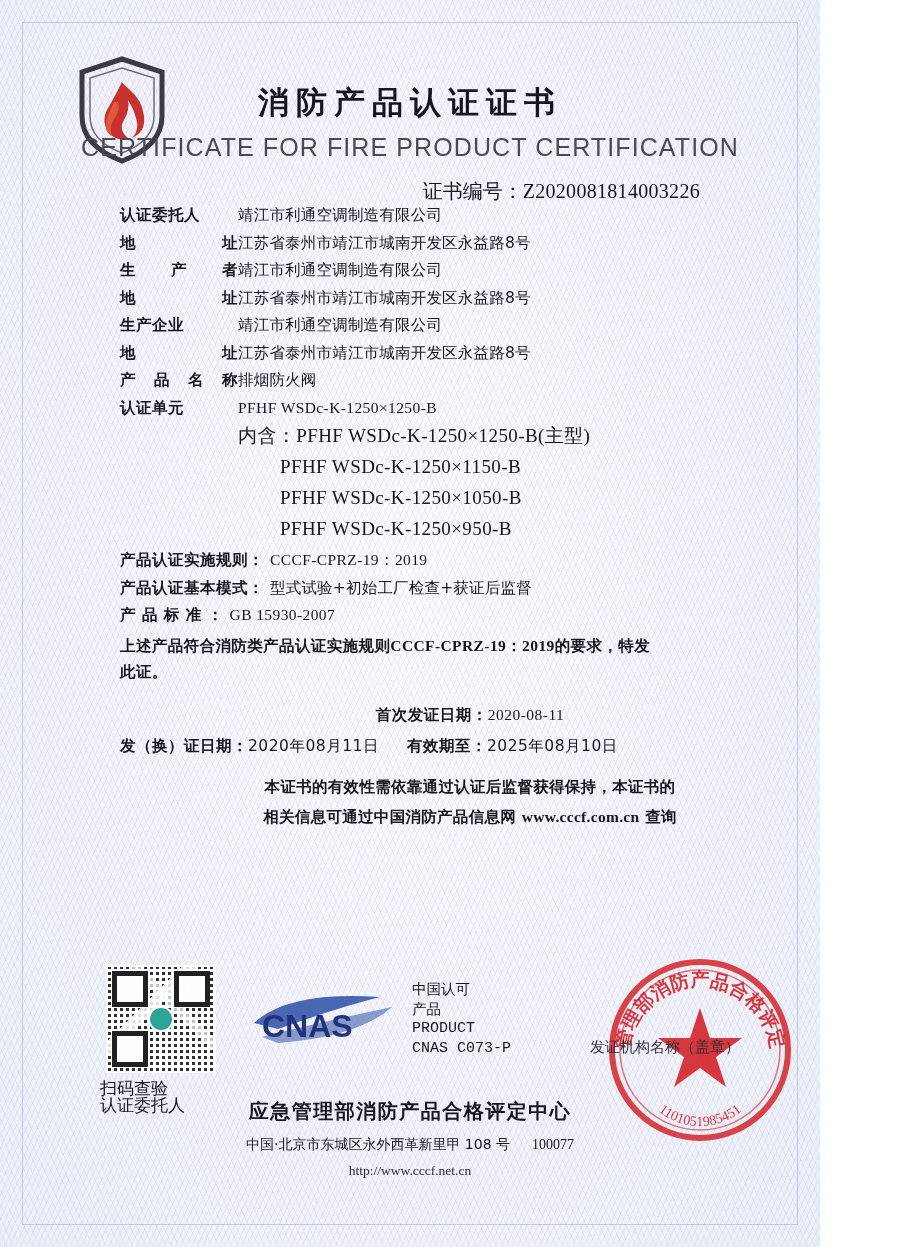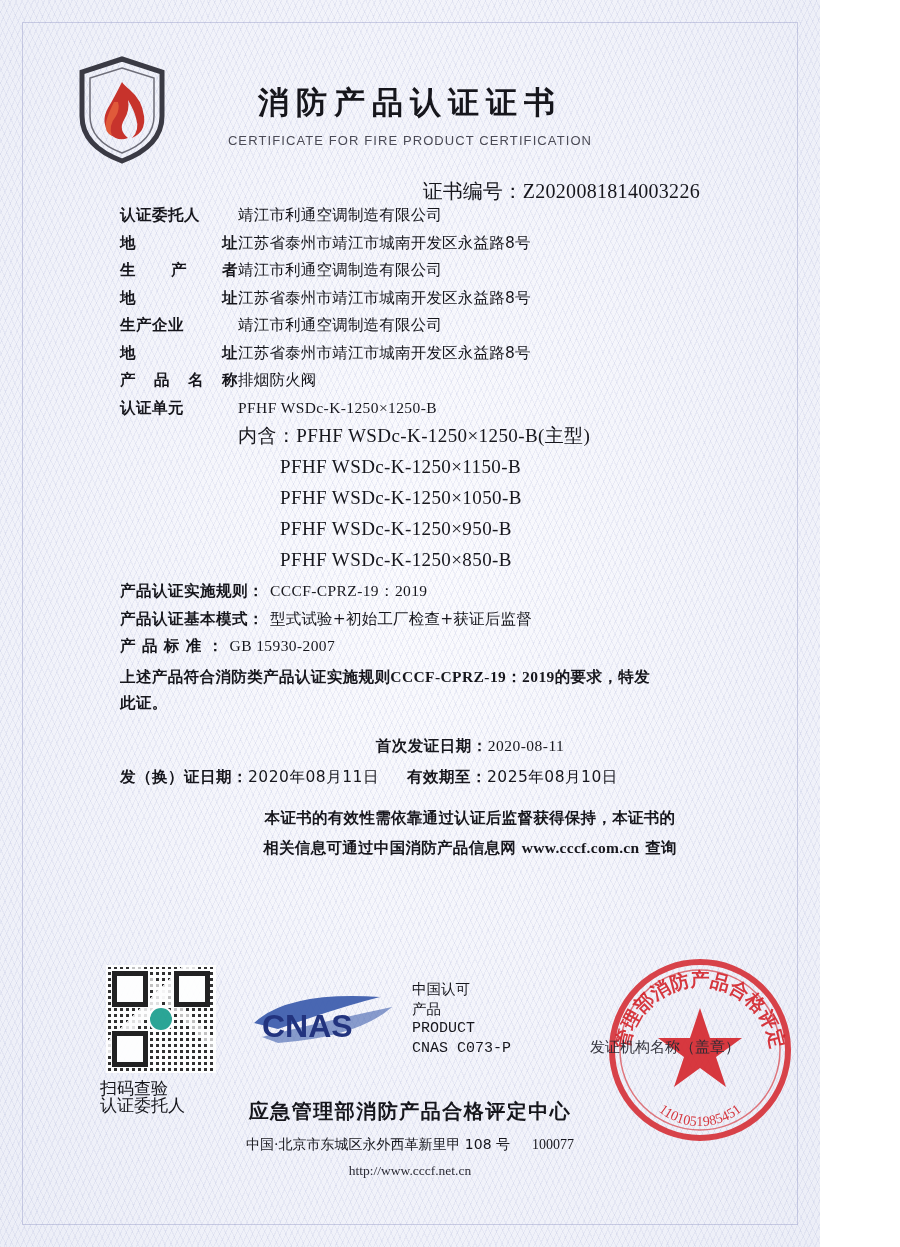--- a/index.html
+++ b/index.html
@@ -32,21 +32,21 @@
     position:absolute;left:0;right:0;top:82px;
     text-align:center;
     font-family:"DejaVu Sans", sans-serif;
     font-size:31px;font-weight:bold;letter-spacing:7px;
     color:#16161c;
   }
   .title-en{
     position:absolute;left:0;right:0;top:133px;
     text-align:center;
     font-family:"Liberation Sans", sans-serif;
-    font-size:13px;letter-spacing:1.1px;
+    font-size:25px;letter-spacing:1.1px;
     color:#4a4a55;
   }
   .cert-no{
     position:absolute;right:120px;top:178px;
     font-size:20px;color:#16161c;
     font-family:"DejaVu Sans", sans-serif;
   }
   .cert-no .val{font-family:"Liberation Serif", serif;letter-spacing:0.3px;}
 
   
@@ -264,21 +264,20 @@
       <div class="lbl">认证单元</div>
       <div class="val serif">PFHF  WSDc-K-1250×1250-B</div>
     </div>
 
     <div class="sub">
       <span style="font-family:'DejaVu Sans',sans-serif;">内含：</span><span>PFHF  WSDc-K-1250×1250-B(主型)</span>
     </div>
     <div class="sub" style="padding-left:42px;"><span>PFHF  WSDc-K-1250×1150-B</span></div>
     <div class="sub" style="padding-left:42px;"><span>PFHF  WSDc-K-1250×1050-B</span></div>
     <div class="sub" style="padding-left:42px;"><span>PFHF  WSDc-K-1250×950-B</span></div>
-    <div class="sub" style="padding-left:42px;"><span>PFHF  WSDc-K-1250×850-B</span></div>
 
     <div class="row wide">
       <div class="lbl">产品认证实施规则：</div>
       <div class="val serif">CCCF-CPRZ-19：2019</div>
     </div>
     <div class="row wide">
       <div class="lbl">产品认证基本模式：</div>
       <div class="val">型式试验+初始工厂检查+获证后监督</div>
     </div>
     <div class="row wide">

